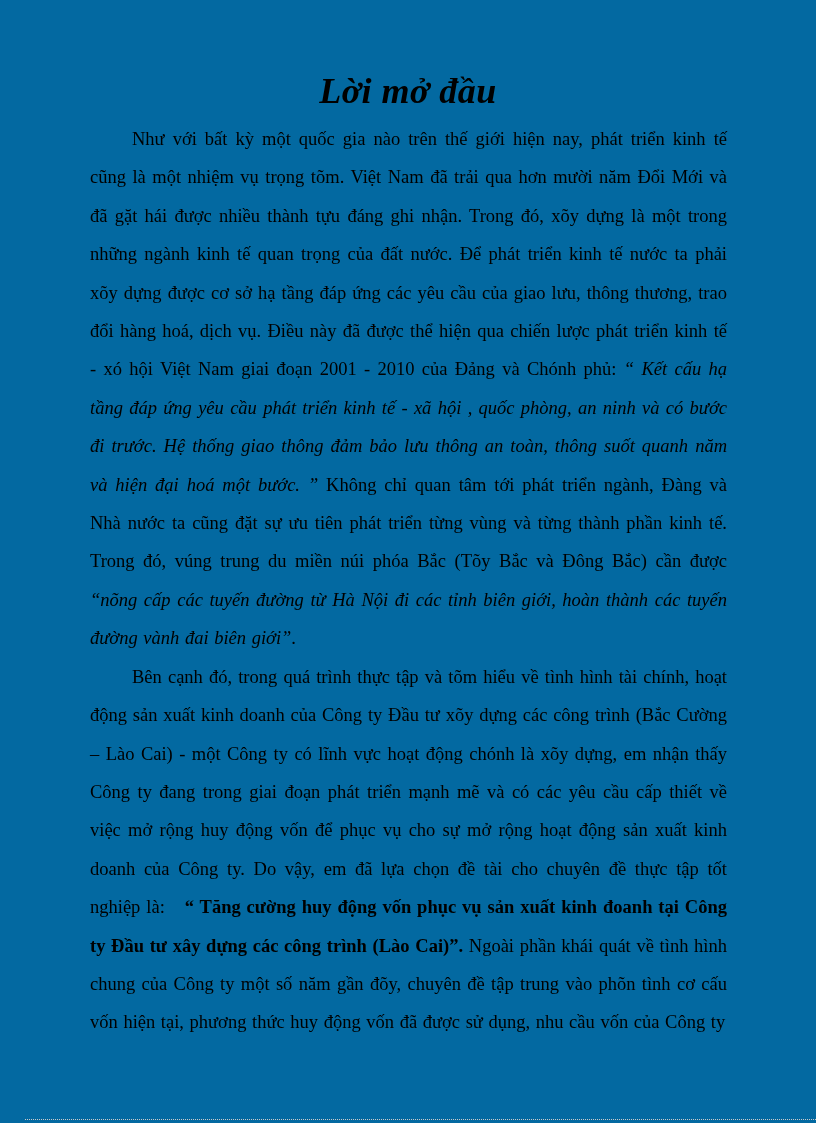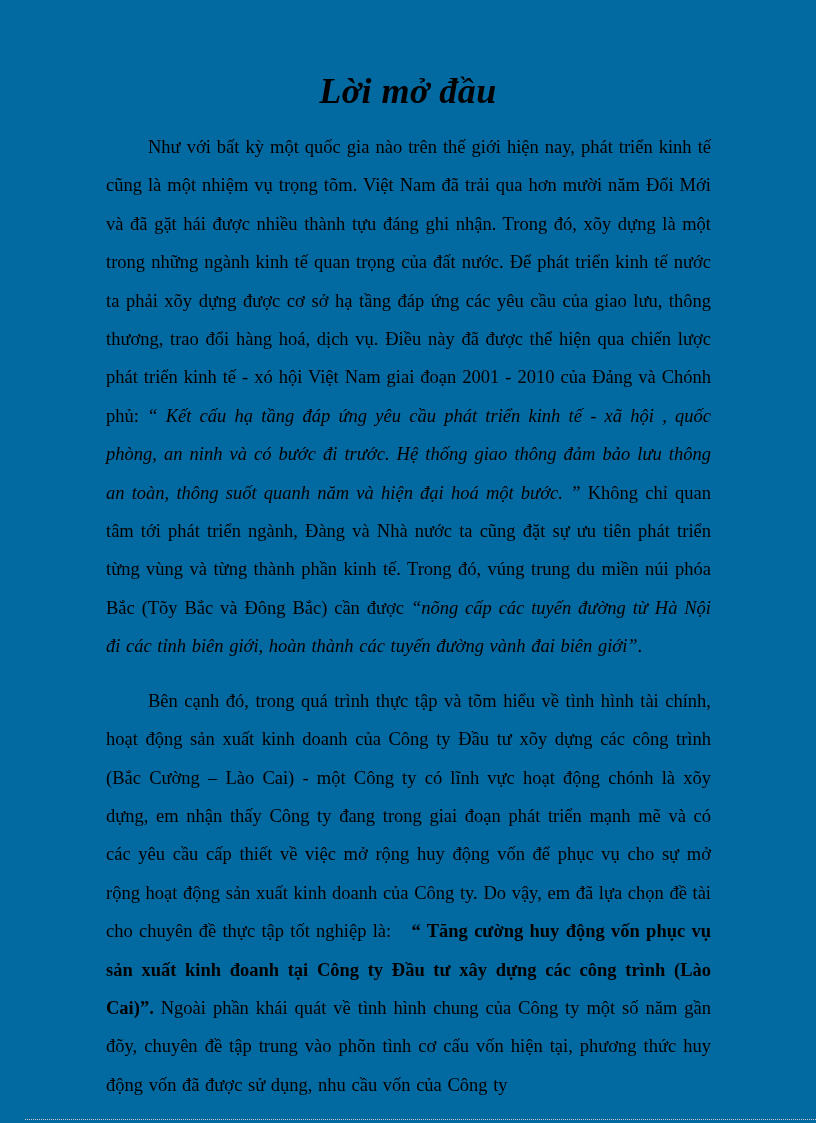--- a/index.html
+++ b/index.html
@@ -24,21 +24,21 @@
     text-align: center;
     font-size: 36px;
     font-weight: bold;
     font-style: italic;
     letter-spacing: 0.5px;
   }
   .content {
     margin: 0 89px 0 90px; 
   }
   .para {
-    margin: 16px;
+    margin: 0;
     font-size: 18.5px;
     line-height: 38.4px;
     text-align: justify;
     text-indent: 42px;
     word-spacing: 1px;
   }
   .run.italic {
     font-style: italic;
   }
   .run.bold-italic {

